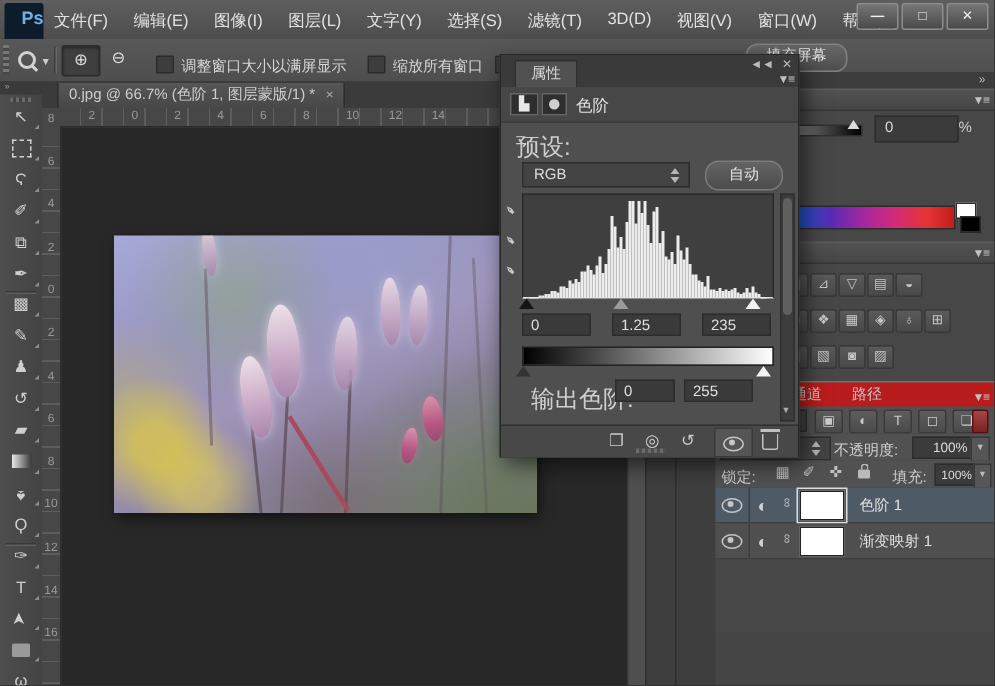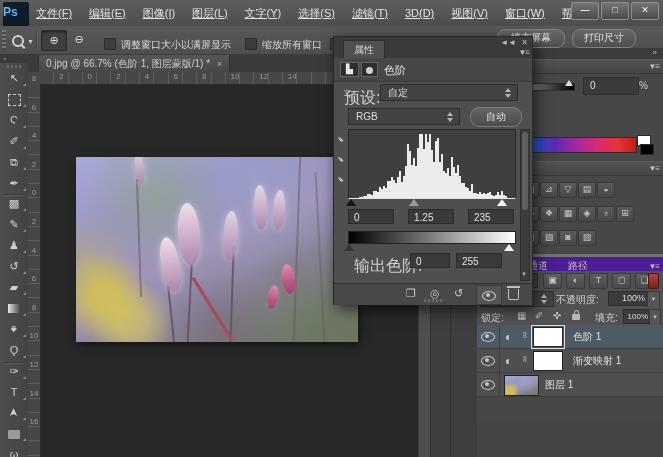--- a/index.html
+++ b/index.html
@@ -3,23 +3,23 @@
 <meta charset="utf-8">
 <style>
   html,body{margin:0;padding:0;background:#222;}
   #app{position:relative;width:663px;height:457px;overflow:hidden;
        font-family:"Liberation Sans","DejaVu Sans",sans-serif;color:#dadada;
        background:#535353;user-select:none;}
   .abs{position:absolute;}
   
   #titlebar{left:0;top:0;width:663px;height:26px;background:linear-gradient(#5e5e5e,#4d4d4d);border-bottom:1px solid #3a3a3a;}
   #ps-logo{left:3px;top:2px;width:26px;height:36px;background:#0d1b2b;color:#6fb1e8;font-size:12px;font-weight:bold;
-           text-align:left;line-height:21px;border-radius:2px;}
+           text-align:right;line-height:21px;border-radius:2px;}
   #menu-list{left:36px;top:0;height:26px;display:flex;align-items:center;gap:17px;font-size:11px;color:#e2e2e2;}
-  .menu-item{cursor:default;white-space:nowrap;text-decoration:underline;}
+  .menu-item{cursor:default;white-space:nowrap;}
   #win-btns{right:4px;top:2px;display:flex;gap:2px;}
   .win-btn{width:26px;height:16px;background:linear-gradient(#757575,#4a4a4a);border:1px solid #8d8d8d;
            border-radius:2px;font-size:9px;line-height:15px;text-align:center;color:#f0f0f0;font-weight:bold;}
   
   #optionsbar{left:0;top:26px;width:663px;height:28px;background:linear-gradient(#585858,#4e4e4e);border-bottom:1px solid #3c3c3c;z-index:2;}
   #opt-grip{left:2px;top:4px;width:4px;height:20px;background:repeating-linear-gradient(#777 0 2px,#484848 2px 4px);}
   .mag{position:relative;display:inline-block;width:8px;height:8px;border:2px solid #d2d2d2;border-radius:50%;}
   .mag::after{content:"";position:absolute;width:2px;height:5px;background:#d2d2d2;transform:rotate(-45deg);left:8px;top:7px;}
   #opt-zoomtool{left:12px;top:7px;}
   #opt-zoomtool .dd{font-size:7px;color:#ccc;margin-left:3px;vertical-align:3px;}
@@ -88,21 +88,21 @@
   #color-unit{left:162px;top:7px;font-size:10px;color:#ccc;}
   #color-ramp{left:6px;top:64px;width:152px;height:14px;border:1px solid #2c2c2c;
      background:linear-gradient(90deg,#2fa356 0%,#00b2c4 16%,#1e55c8 32%,#5a2ab4 46%,#a228a0 60%,#d42a7a 74%,#e63434 88%,#c21d1d 100%);}
   #ramp-white{left:160px;top:62px;width:12px;height:9px;background:#fff;border:1px solid #2c2c2c;}
   #ramp-black{left:163px;top:71px;width:12px;height:9px;background:#000;border:1px solid #2c2c2c;}
   #adj-hdr{left:0;top:113px;}
   #adj-grid{left:0;top:126px;width:186px;height:84px;}
   .adj-ic{position:absolute;width:16px;height:14px;background:linear-gradient(#5a5a5a,#484848);border:1px solid #393939;border-radius:2px;
           color:#c6c6c6;font-size:9px;line-height:13px;text-align:center;}
   
-  #layers-tabs{left:0;top:206px;width:186px;height:17px;background:#4c1d95;border-top:3px solid #737373;}
+  #layers-tabs{left:0;top:206px;width:186px;height:17px;background:#b91c1c;border-top:1px solid #737373;}
   .ltab{position:absolute;top:0;height:17px;font-size:10px;line-height:17px;padding:0 9px;color:#c4c4c4;}
   .ltab.sel{background:#515151;border:1px solid #2e2e2e;border-bottom:none;}
   #filter-row{left:0;top:223px;width:186px;height:18px;background:#515151;border-bottom:1px solid #3a3a3a;}
   #filter-kind{left:3px;top:2px;width:56px;height:13px;background:#434343;border:1px solid #2f2f2f;}
   .flt-ic{position:absolute;top:2px;width:17px;height:14px;background:linear-gradient(#5e5e5e,#4a4a4a);border:1px solid #3a3a3a;border-radius:2px;
           color:#cclayout;color:#cccccc;font-size:9px;line-height:13px;text-align:center;}
   #filter-toggle{right:4px;top:2px;width:9px;height:14px;background:linear-gradient(#a44,#722);border:1px solid #511;border-radius:2px;}
   #blend-row{left:0;top:241px;width:186px;height:18px;background:#515151;}
   #blend-select{left:3px;top:2px;width:72px;height:14px;background:#434343;border:1px solid #2f2f2f;}
   #opacity-label{left:79px;top:4px;font-size:10px;color:#cfcfcf;}
@@ -212,21 +212,20 @@
   <div id="optionsbar" class="abs">
     <div id="opt-grip" class="abs"></div>
     <span id="opt-zoomtool" class="abs"><span class="mag"></span><span class="dd">▼</span></span>
     <div class="opt-sep abs" style="left:36px"></div>
     <div class="zoom-btn active abs" style="left:41px">⊕</div>
     <div class="zoom-btn abs" style="left:67px">⊖</div>
     <span class="opt-check abs" style="left:245px"><span class="checkbox"></span><span class="opt-label">缩放所有窗口</span></span>
     <span class="opt-check abs" style="left:104px"><span class="checkbox"></span><span class="opt-label">调整窗口大小以满屏显示</span></span>
     <span class="opt-check abs" style="left:330px"><span class="checkbox"></span></span>
     <div class="opt-btn abs" style="left:497px;width:46px">填充屏幕</div>
-    <div class="opt-btn abs" style="left:572px;width:42px">打印尺寸</div>
   </div>
 
   <div id="tools" class="abs">
     <div id="tools-hdr" class="abs">»</div>
     <div id="tools-grip" class="abs"></div>
     <div id="tools-list">
         <div class="tool" style="top: 15px;"><span class="g">↖</span></div>
         <div class="tool" style="top: 35.9px;"><span class="g ic-marquee"></span></div>
         <div class="tool" style="top: 56.8px;"><span class="g">Ϛ</span></div>
         <div class="tool" style="top: 77.7px;"><span class="g">✐</span></div>
@@ -402,44 +401,36 @@
     </div>
     <div class="layer-row" style="top:301px">
       <div class="eye-cell">
           <span class="eye"></span>
         </div>
       <span class="adj-badge">◐</span>
       <span class="chain">∞</span>
       <span class="mask-thumb"></span>
       <span class="layer-name" style="left:96px">渐变映射 1</span>
     </div>
-    <div class="layer-row" style="top:325px">
-      <div class="eye-cell">
-          <span class="eye"></span>
-        </div>
-      <span class="photo-thumb"></span>
-      <span class="layer-name" style="left:68px">图层 1</span>
-    </div>
     <div id="layers-empty" class="abs"></div>
   </div>
 
   <div id="props" class="abs">
     <div id="props-hdr" class="abs">
       <div id="props-tab" class="abs">属性</div>
       <span id="props-collapse" class="abs">◄◄</span>
       <span id="props-close" class="abs">✕</span>
       <span id="props-menu" class="abs">▼≡</span>
     </div>
     <div id="lv-title-row" class="abs">
       <span id="lv-hist-badge" class="abs">▙</span>
       <span id="lv-mask-badge" class="abs"></span>
       <span id="lv-title" class="abs">色阶</span>
     </div>
     <span id="preset-label" class="abs lv-label">预设:</span>
-    <div id="preset-select" class="abs"><span>自定</span><span class="spin"></span></div>
     <div id="channel-select" class="abs"><span>RGB</span><span class="spin"></span></div>
     <div id="auto-btn" class="abs">自动</div>
 
     <span class="dropper abs" style="top:97px">✒</span>
     <span class="dropper abs" style="top:117px">✒</span>
     <span class="dropper abs" style="top:137px">✒</span>
 
     <div id="hist-box" class="abs">
         <div id="hist-bars">
           <i style="height: 0.0787384px;"></i>

